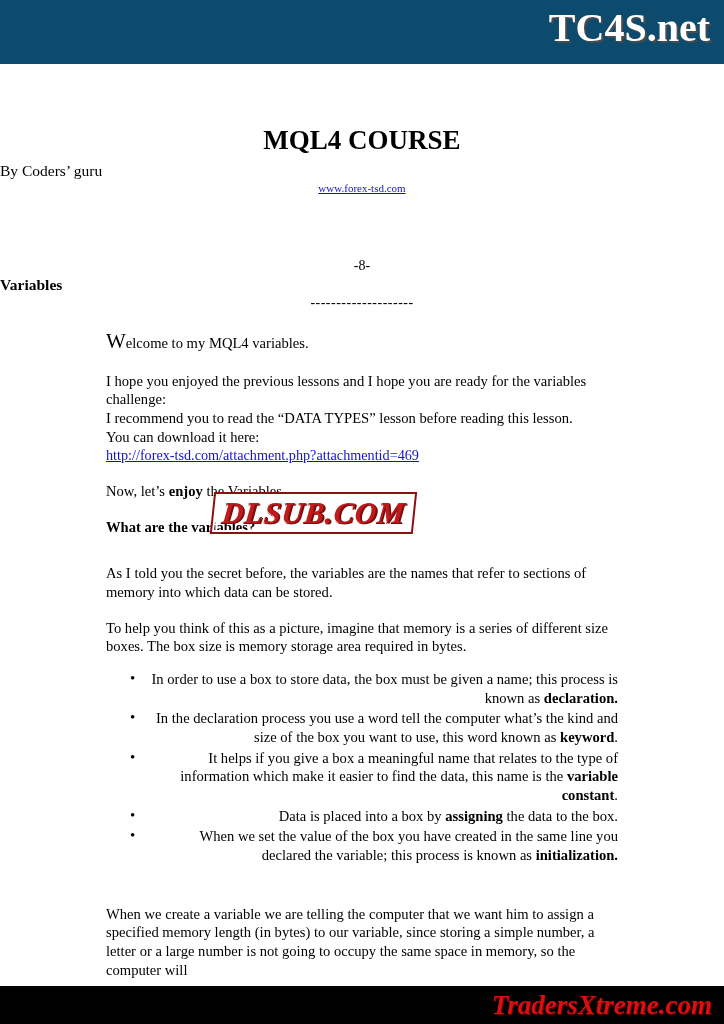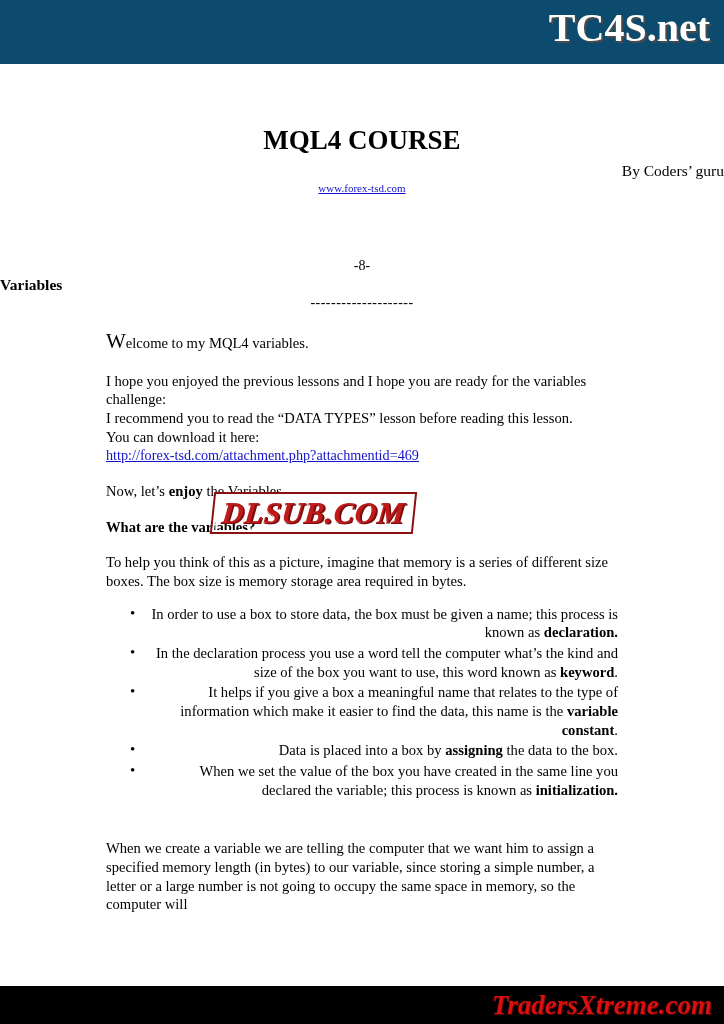--- a/index.html
+++ b/index.html
@@ -52,21 +52,21 @@
   }
 
   .title {
     text-align: center;
     font-size: 27px;
     font-weight: bold;
     margin-top: 62px;
     line-height: 1.1;
   }
   .byline {
-    text-align: right;
+    text-align: left;
     font-size: 15.5px;
     margin-top: 6px;
   }
   .site-link {
     text-align: center;
     font-size: 11px;
     margin-top: 2px;
   }
   .site-link a {
     color: #1212cc;
@@ -220,20 +220,21 @@
       </div>
 
       <div class="p">
         <span>Now, let’s </span><b>enjoy</b><span> the Variables.</span>
       </div>
 
       <div class="p">
         <b>What are the variables?</b>
       </div>
 
+      <div class="p" style="margin-top:28px">As I told you the secret before, the variables are the names that refer to sections of memory into which data can be stored.</div>
 
       <div class="p">To help you think of this as a picture, imagine that memory is a series of different size boxes. The box size is memory storage area required in bytes.</div>
 
       <ul class="bullets">
         <li>
           <span>In order to use a box to store data, the box must be given a name; this process is known as </span><b>declaration.</b><span></span>
         </li>
         <li>
           <span>In the declaration process you use a word tell the computer what’s the kind and size of the box  you want to use, this word known as </span><b>keyword</b><span>.</span>
         </li>

